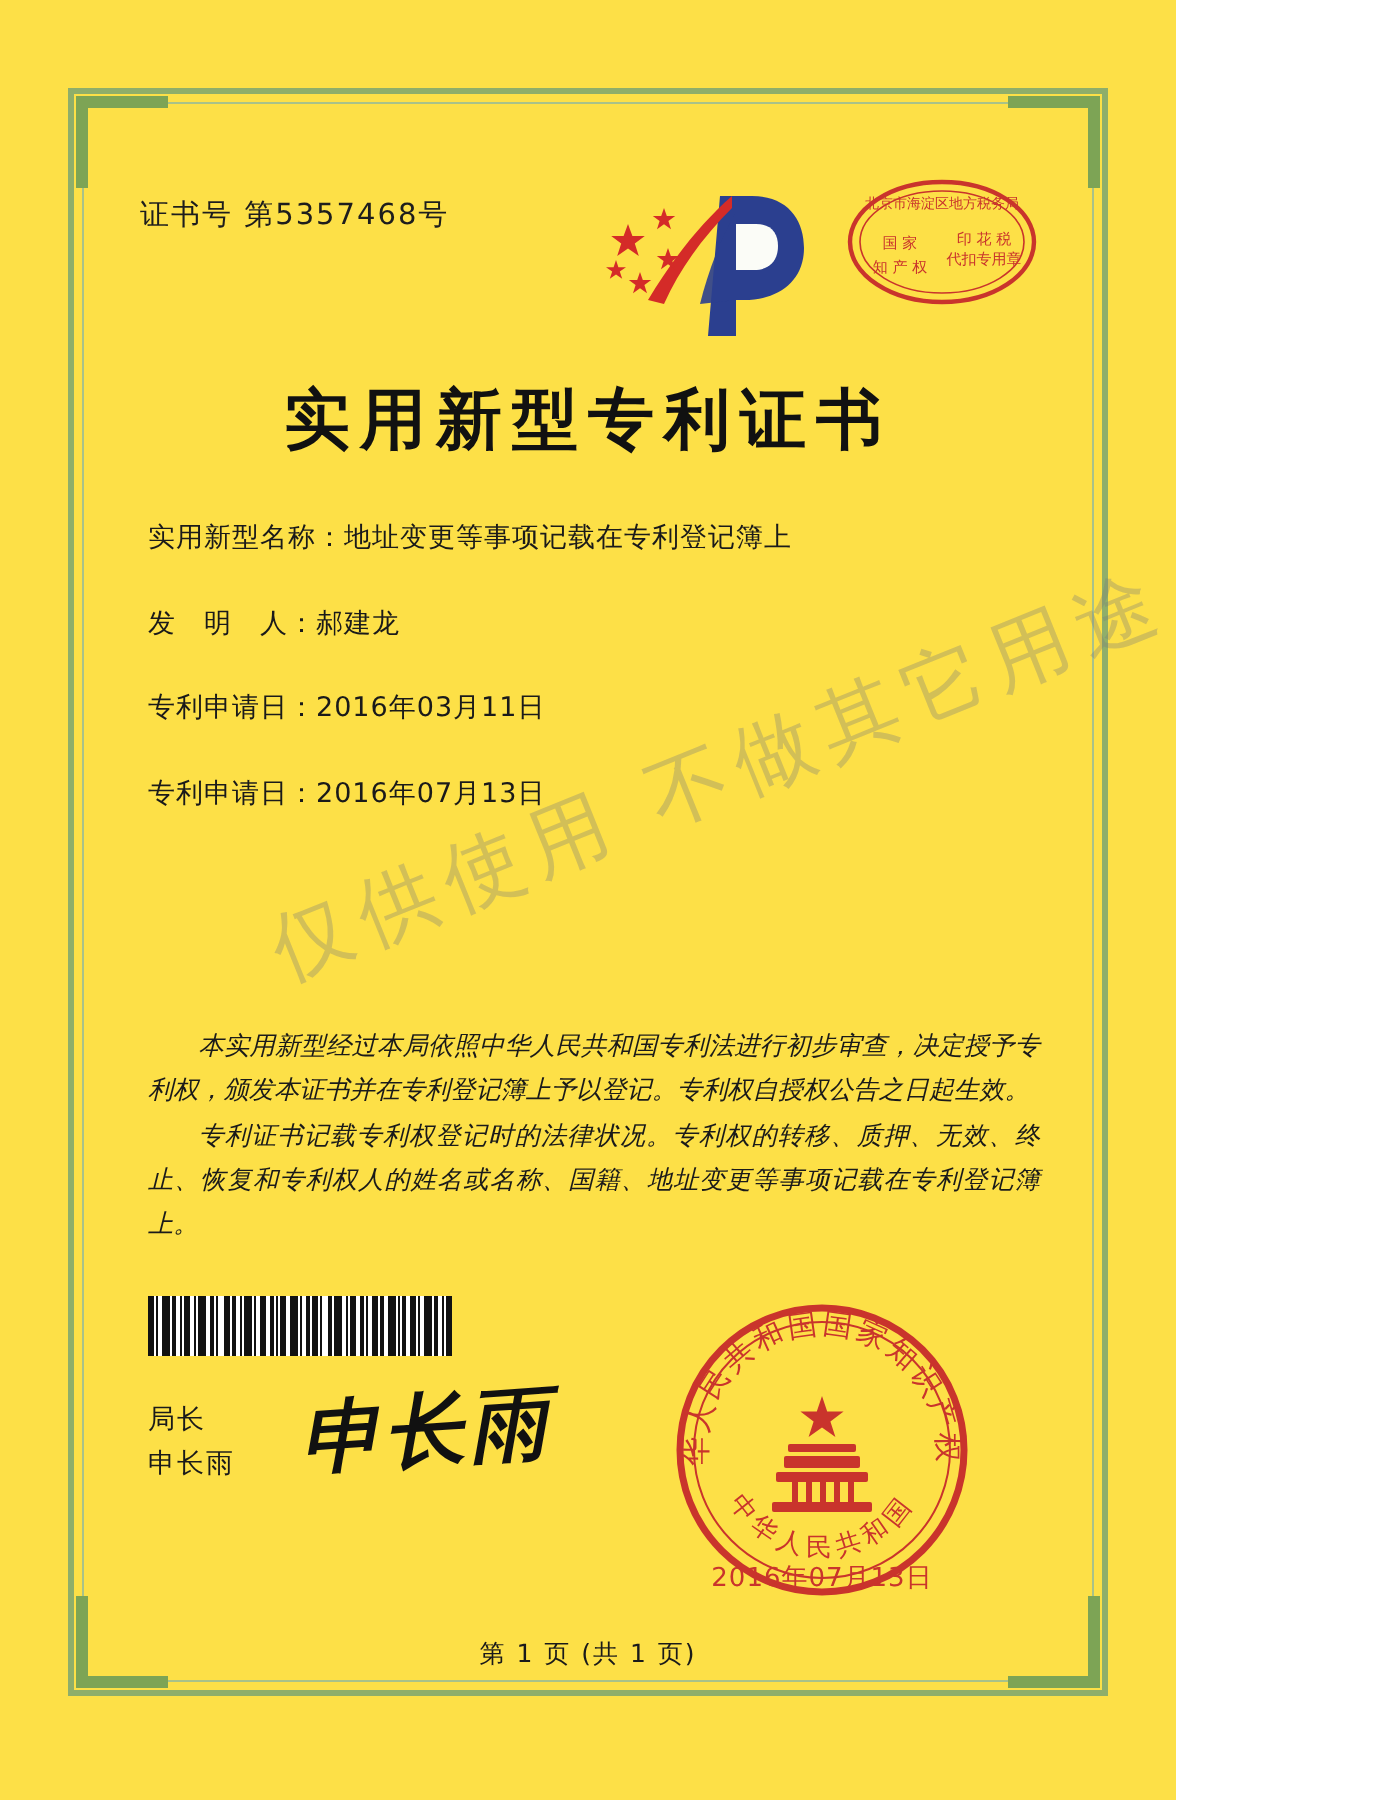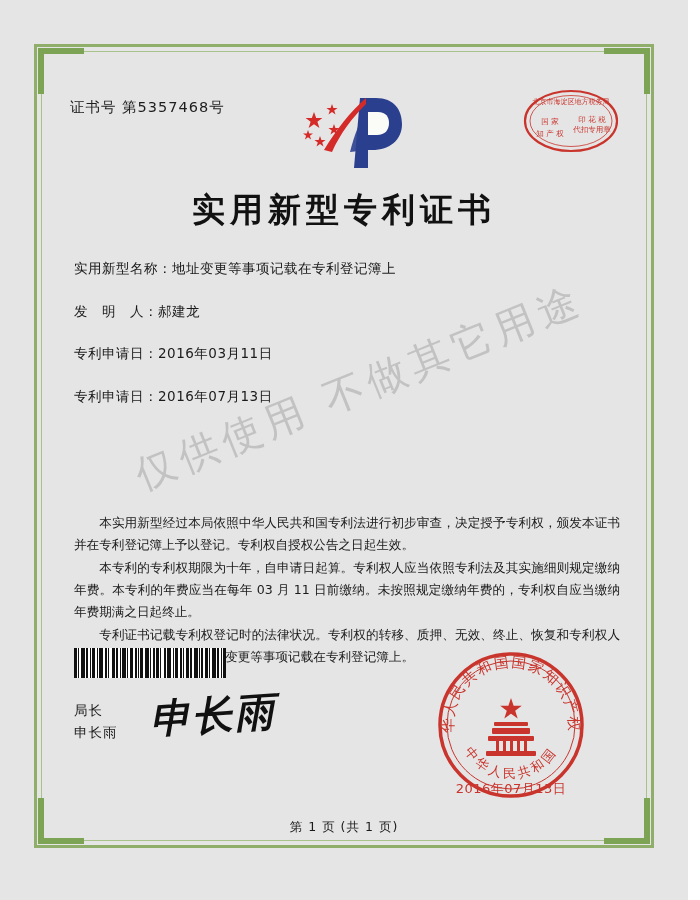--- a/index.html
+++ b/index.html
@@ -10,23 +10,23 @@
   body {
     width: 700px;
     height: 900px;
     font-family: "DejaVu Sans", "Liberation Sans", sans-serif;
     color: #1a1a1a;
     overflow: hidden;
   }
 
   .page {
     position: relative;
-    width: 688px;
+    width: 588px;
     height: 900px;
-    background: #e5e5e5;
+    background: #fde047;
     box-sizing: border-box;
   }
 
   
   .frame-outer {
     position: absolute;
     left: 34px;
     top: 44px;
     right: 34px;
     bottom: 52px;
@@ -130,20 +130,21 @@
   
   .body-text {
     position: absolute;
     left: 14px;
     right: 8px;
     top: 442px;
     font-size: 12.6px;
     line-height: 1.72;
     color: #1a1a1a;
     text-align: justify;
+    font-style: italic;
   }
   .body-text p {
     margin: 0 0 2px 0;
     text-indent: 2em;
   }
 
   
   .barcode {
     position: absolute;
     left: 14px;
@@ -288,21 +289,20 @@
         <span class="field-value">2016年03月11日</span>
       </div>
       <div class="field-row">
         <span class="field-label">专利申请日：</span>
         <span class="field-value">2016年07月13日</span>
       </div>
     </div>
 
     <div class="body-text">
       <p>本实用新型经过本局依照中华人民共和国专利法进行初步审查，决定授予专利权，颁发本证书并在专利登记簿上予以登记。专利权自授权公告之日起生效。</p>
-      <p>本专利的专利权期限为十年，自申请日起算。专利权人应当依照专利法及其实施细则规定缴纳年费。本专利的年费应当在每年 03 月 11 日前缴纳。未按照规定缴纳年费的，专利权自应当缴纳年费期满之日起终止。</p>
       <p>专利证书记载专利权登记时的法律状况。专利权的转移、质押、无效、终止、恢复和专利权人的姓名或名称、国籍、地址变更等事项记载在专利登记簿上。</p>
     </div>
 
     <div class="barcode">
       <span style="width:3px"></span>
         <span style="width:1px;background:#fff"></span>
       <span style="width:1px"></span>
         <span style="width:2px;background:#fff"></span>
       <span style="width:4px"></span>
         <span style="width:1px;background:#fff"></span>

